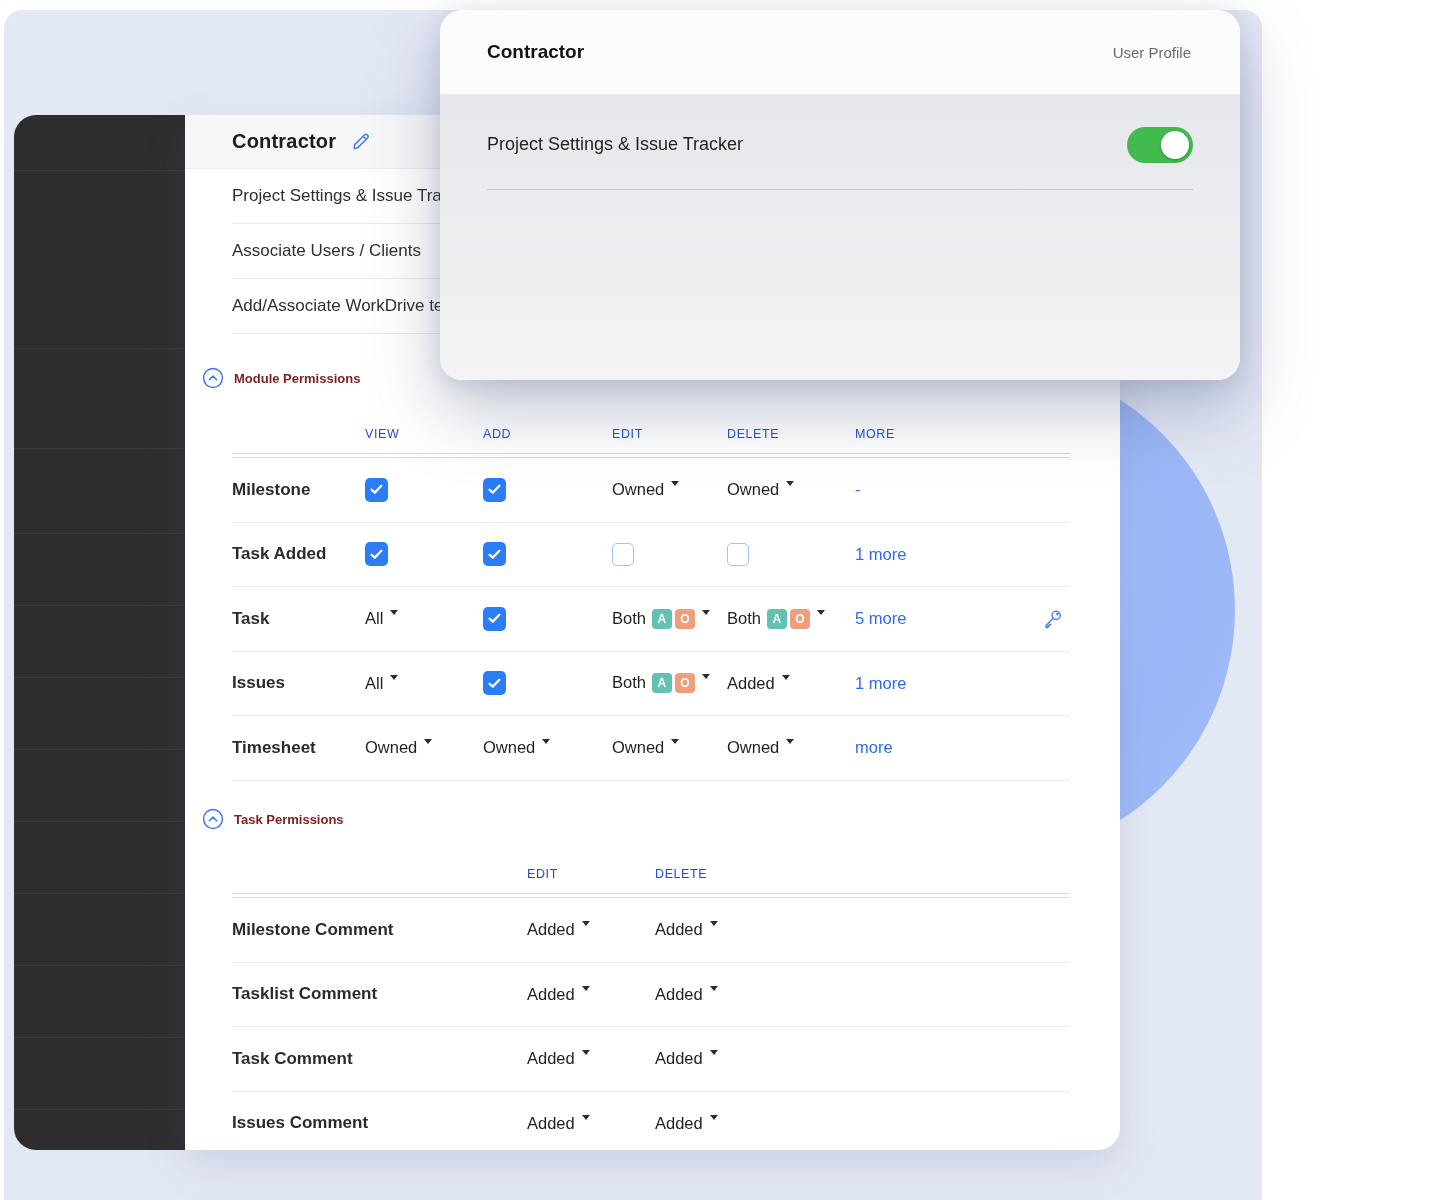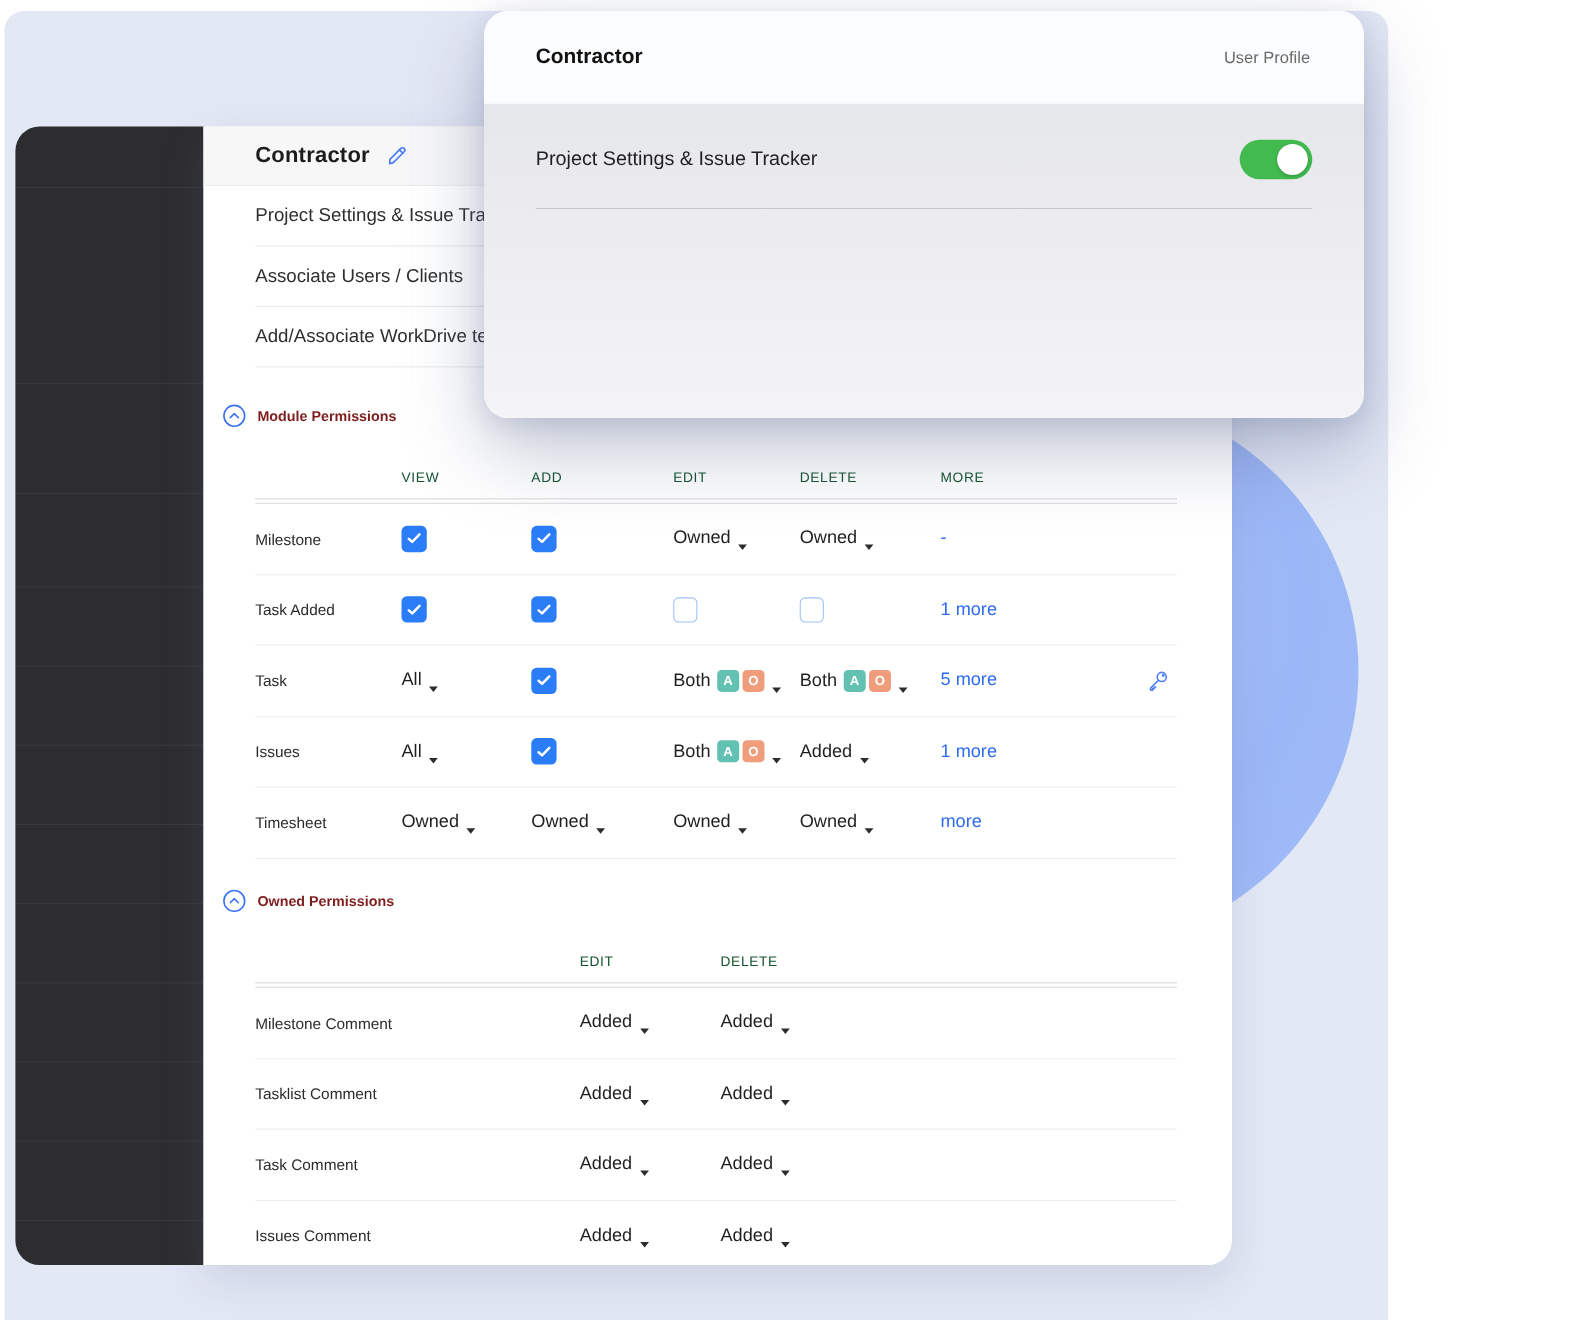--- a/index.html
+++ b/index.html
@@ -22,30 +22,30 @@
   .panel-title{font-size:20px;font-weight:700;color:#1c1c1c;letter-spacing:.2px;}
   .pencil{margin-left:14px;display:inline-flex;}
   .nav-row{height:55px;display:flex;align-items:center;padding-left:47px;font-size:17px;color:#2e2e2e;}
   .nav-inner{height:54px;display:flex;align-items:center;width:100%;}
   .section-head{position:absolute;left:17px;display:flex;align-items:center;gap:10px;}
   .section-title{font-size:13px;font-weight:700;color:#7f1d1d;}
   .chev-circle{width:22px;height:22px;display:inline-flex;}
   
   .mod-table{position:absolute;left:47px;width:838px;}
   .thead{display:grid;height:38px;align-items:center;}
-  .thead span{font-size:12.5px;color:#14532d;letter-spacing:.6px;}
+  .thead span{font-size:12.5px;color:#1d4ed8;letter-spacing:.6px;}
   .dbl{height:3px;border-top:1px solid #dadada;border-bottom:1px solid #dcdcdc;}
   .trow{display:grid;height:63.5px;align-items:center;border-bottom:1px solid #ededed;position:relative;}
   .cols6{grid-template-columns:133px 118px 129px 115px 128px 1fr;}
   .cols3{grid-template-columns:295px 128px 1fr;}
-  .rlabel{font-size:14px;color:#2b2b2b;}
+  .rlabel{font-size:17px;color:#2b2b2b;font-weight:bold;}
   .cbx{width:23px;height:24px;border-radius:5px;display:flex;align-items:center;justify-content:center;}
   .cbx.on{background:#2a7cf7;}
   .cbx.off{background:#fff;border:1.5px solid #9ec2f9;width:20px;height:21px;}
-  .ddtxt{font-size:16.5px;color:#1f1f1f;display:inline-flex;align-items:flex-end;}
+  .ddtxt{font-size:16.5px;color:#1f1f1f;display:inline-flex;align-items:flex-start;}
   .caret{width:0;height:0;border-left:4.5px solid transparent;border-right:4.5px solid transparent;
          border-top:5.5px solid #2c2c2c;display:inline-block;margin-left:7px;position:relative;top:1px;}
   .badge{width:20px;height:20px;border-radius:4px;color:#fff;font-size:12px;font-weight:700;
          display:inline-flex;align-items:center;justify-content:center;margin-left:6px;}
   .badge + .badge{margin-left:3px;}
   .blue-link{font-size:16.5px;color:#2e6bf0;}
   .key-ic{position:absolute;right:6px;top:50%;transform:translateY(-50%);display:inline-flex;}
   
   .card{position:absolute;left:440px;top:10px;width:800px;height:370px;border-radius:22px;
         box-shadow:0 30px 70px rgba(80,92,135,.35),0 6px 22px rgba(80,92,135,.16);}
@@ -267,21 +267,21 @@
         </div>
       </div>
 
     <div class="section-head" style="top:693px;">
       <span class="chev-circle">
         <svg width="22" height="22" viewBox="0 0 24 24" fill="none" stroke="#3b74f3" stroke-width="1.6" stroke-linecap="round" stroke-linejoin="round">
           <circle cx="12" cy="12" r="10.3"></circle>
             <polyline points="8,13.8 12,9.8 16,13.8"></polyline>
         </svg>
       </span>
-      <span class="section-title">Owned Permissions</span>
+      <span class="section-title">Task Permissions</span>
     </div>
     <div class="mod-table" style="top:740px;" id="more-table">
         <div class="thead cols3">
           <span></span>
           <span>EDIT</span>
           <span>DELETE</span>
         </div>
         <div class="dbl"></div>
         <div class="trow cols3">
           <span class="rlabel">Milestone Comment</span>

